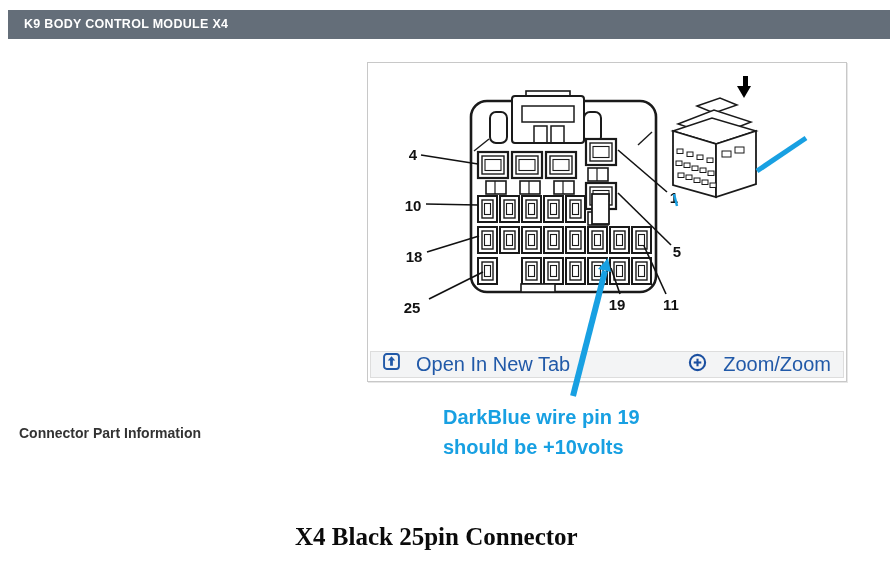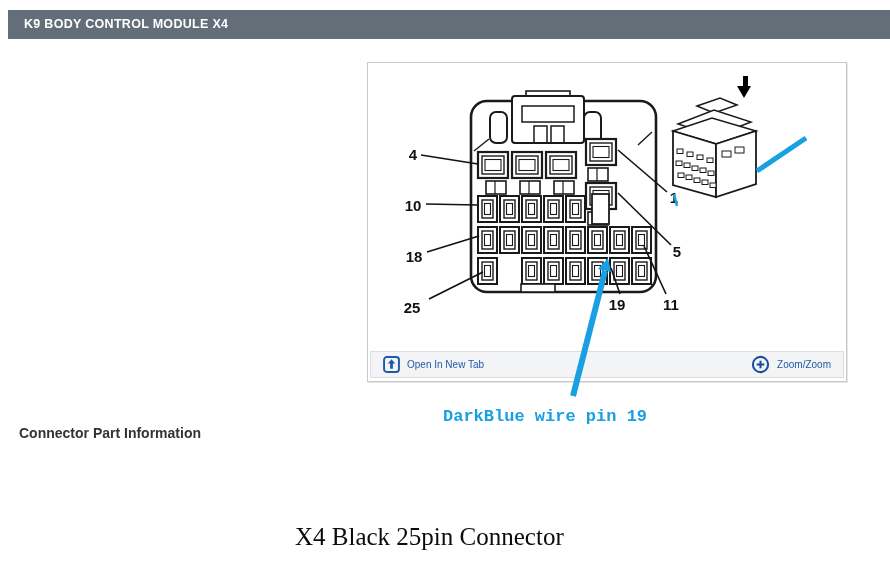--- a/index.html
+++ b/index.html
@@ -12,41 +12,41 @@
     font-size:12.5px;font-weight:bold;letter-spacing:.3px;}
 
   
   .viewer-panel{position:absolute;left:367px;top:62px;width:478px;height:318px;
     border:1px solid #c8c8c8;background:#fff;box-shadow:1px 1px 0 #e7e7e7;z-index:1;}
   .diagram-svg{position:absolute;left:0;top:0;}
 
   .viewer-footer{position:absolute;left:2px;right:2px;bottom:3px;height:27px;
     background:#f3f4f5;border:1px solid #ddd;box-sizing:border-box;
     display:flex;align-items:center;justify-content:space-between;padding:0 12px;}
-  .footer-link{display:flex;align-items:center;gap:7px;color:#2159a8;font-size:10px;
+  .footer-link{display:flex;gap:16px;color:#2159a8;font-size:20px;
     text-decoration:none;cursor:pointer;}
   .footer-link svg{display:block;}
 
   
   .cyan-overlay{position:absolute;left:0;top:0;z-index:5;pointer-events:none;}
 
   
   .annotation{position:absolute;left:443px;top:402px;z-index:2;
-    font-family:Liberation Mono, monospace;font-weight:bold;font-size:17px;
+    font-family:Liberation Sans, sans-serif;font-weight:bold;font-size:20px;
     line-height:30px;color:#18a0e2;}
 
   
   .part-info{position:absolute;left:19px;top:425px;color:#333;}
   .part-info h3{margin:0;font-size:14px;font-weight:bold;color:#333;}
   .part-info ul{margin:21px 0 0 0;padding:0 0 0 30px;}
   .part-info li{font-size:13.5px;line-height:21.5px;color:#333;}
 
   
   .caption{position:absolute;left:295px;top:523px;
-    font-family:"Liberation Serif",serif;font-weight:normal;font-size:25px;color:#0b0b0b;}
+    font-family:"Liberation Serif",serif;font-weight:bold;font-size:25px;color:#0b0b0b;}
 </style>
 </head>
 <body>
 
 <div class="stage">
 
   <header class="topbar">
     <span>K9 BODY CONTROL MODULE X4</span>
   </header>
 
@@ -198,20 +198,21 @@
     <g stroke="#18a0e2" fill="#18a0e2">
       <line x1="573" y1="396" x2="605" y2="271" stroke-width="6"></line>
       <polygon points="608,258 611,272 598,269" stroke="none"></polygon>
       <line x1="757" y1="171" x2="806" y2="138" stroke-width="5"></line>
       <line x1="674" y1="194" x2="677" y2="206" stroke-width="2.5"></line>
     </g>
   </svg>
 
   <div class="annotation">
     <div>DarkBlue wire pin 19</div>
+    <div>should be +10volts</div>
   </div>
 
   <div class="part-info">
     <h3>Connector Part Information</h3>
   </div>
 
   <div class="caption">X4 Black 25pin Connector</div>
 
 </div>
 

